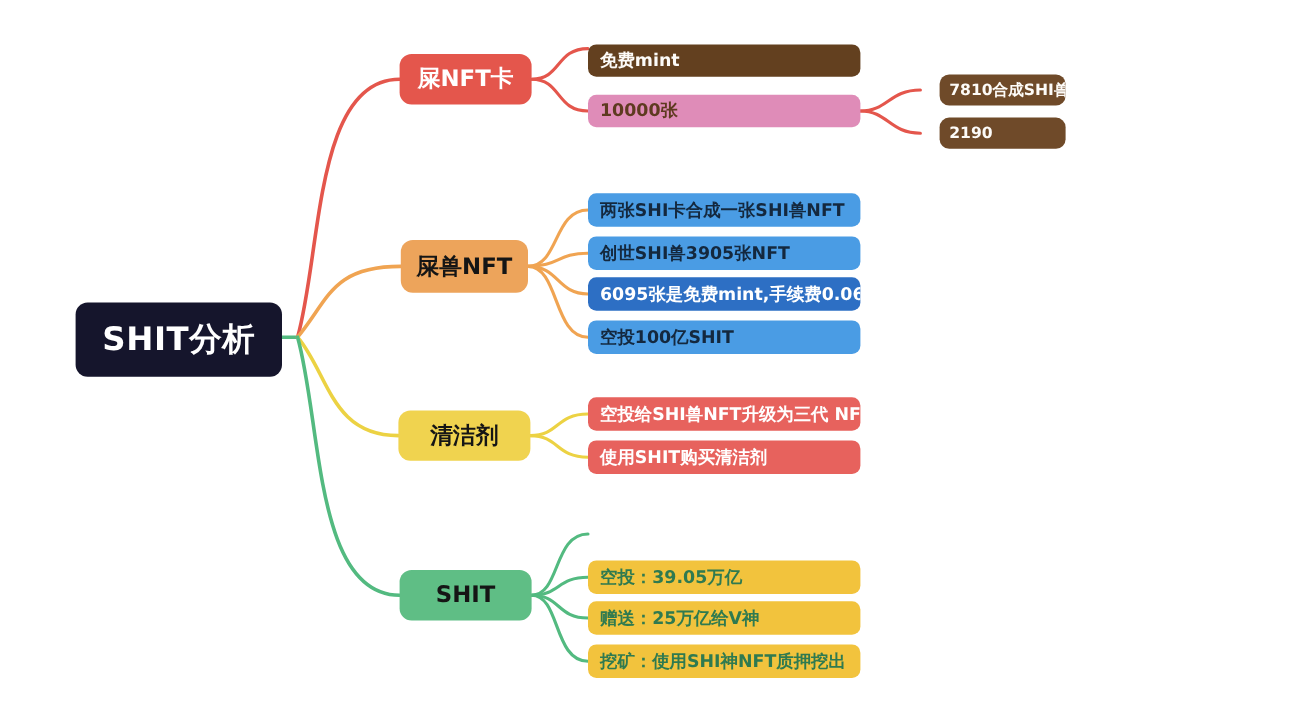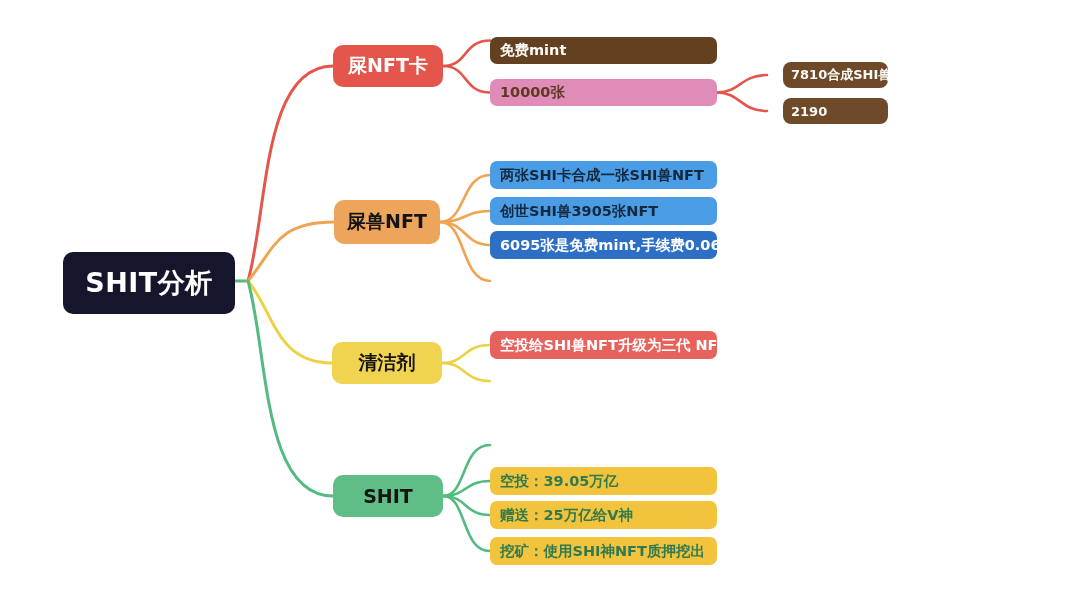--- a/index.html
+++ b/index.html
@@ -78,22 +78,24 @@
   <div class="node branch b-red" style="left:333px;top:45px;width:110px;height:42px">屎NFT卡</div>
   <div class="node child c-browndark" style="left:490px;top:37px;width:227px;height:27px">免费mint</div>
   <div class="node child c-pink" style="left:490px;top:79px;width:227px;height:27px">10000张</div>
   <div class="node gchild c-brown" style="left:767px;top:62px;width:105px;height:26px">7810合成SHI兽</div>
   <div class="node gchild c-brown" style="left:767px;top:98px;width:105px;height:26px">2190</div>
 
   <div class="node branch b-orange" style="left:334px;top:200px;width:106px;height:44px">屎兽NFT</div>
   <div class="node child c-blue" style="left:490px;top:161px;width:227px;height:28px">两张SHI卡合成一张SHI兽NFT</div>
   <div class="node child c-blue" style="left:490px;top:197px;width:227px;height:28px">创世SHI兽3905张NFT</div>
   <div class="node child c-bluedark" style="left:490px;top:231px;width:227px;height:28px">6095张是免费mint,手续费0.06E</div>
+  <div class="node child c-blue" style="left:490px;top:267px;width:227px;height:28px">空投100亿SHIT</div>
 
   <div class="node branch b-yellow" style="left:332px;top:342px;width:110px;height:42px">清洁剂</div>
   <div class="node child c-red" style="left:490px;top:331px;width:227px;height:28px">空投给SHI兽NFT升级为三代 NFT</div>
+  <div class="node child c-red" style="left:490px;top:367px;width:227px;height:28px">使用SHIT购买清洁剂</div>
 
   <div class="node branch b-green" style="left:333px;top:475px;width:110px;height:42px">SHIT</div>
   <div class="node child c-yellow" style="left:490px;top:467px;width:227px;height:28px">空投：39.05万亿</div>
   <div class="node child c-yellow" style="left:490px;top:501px;width:227px;height:28px">赠送：25万亿给V神</div>
   <div class="node child c-yellow" style="left:490px;top:537px;width:227px;height:28px">挖矿：使用SHI神NFT质押挖出</div>
 
 </div>
 
 </body></html>

